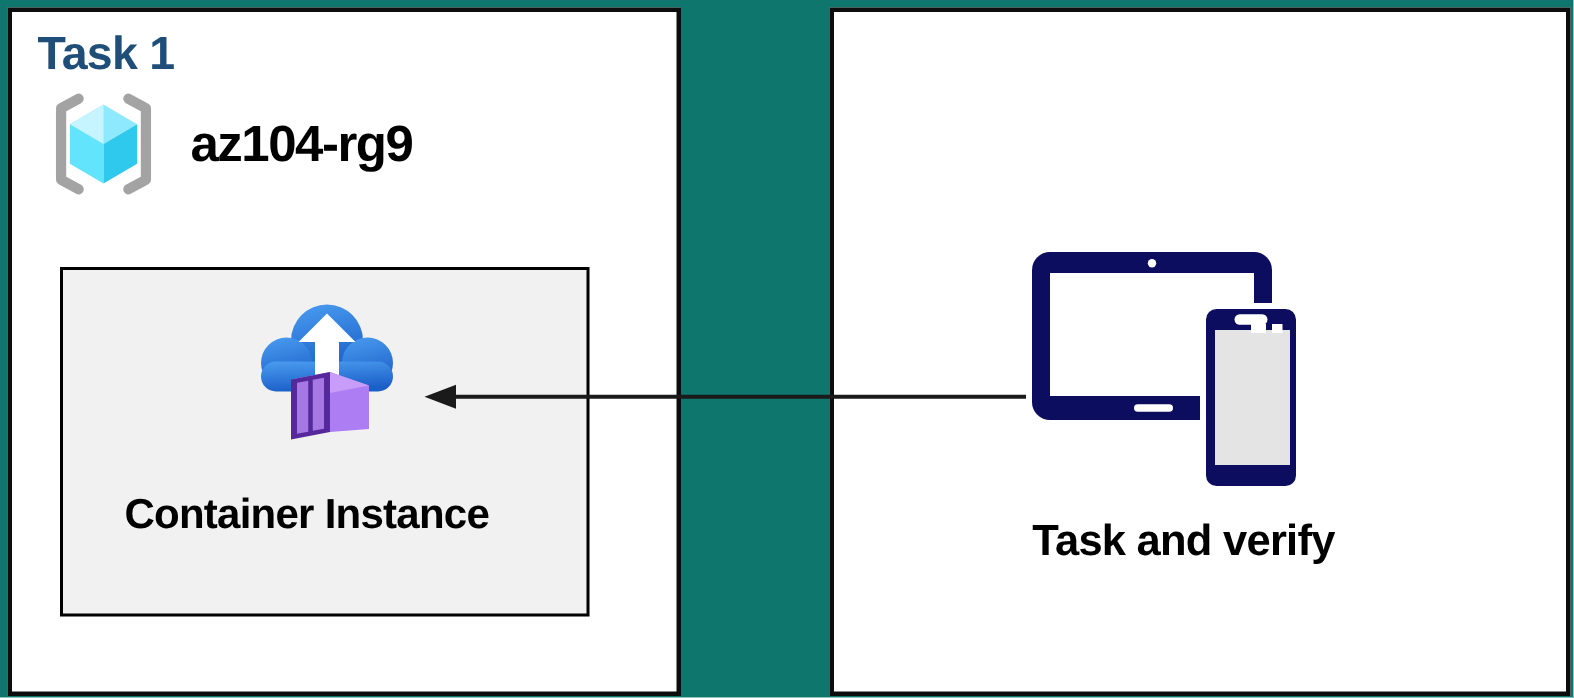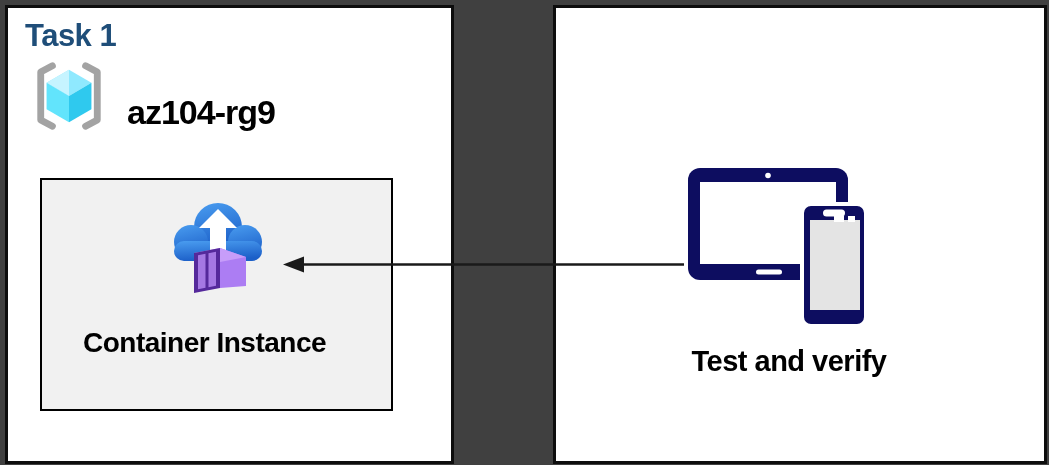--- a/index.html
+++ b/index.html
@@ -1,20 +1,20 @@
 <!DOCTYPE html>
 <html><head>
 <meta charset="utf-8">
 <style>
   html, body { margin: 0; padding: 0; background: #ffffff; }
   .canvas {
     position: relative;
     width: 1049px;
     height: 465px;
-    background: #404040;
+    background: #0f766e;
     font-family: "Liberation Sans", sans-serif;
     overflow: hidden;
   }
   .task-box {
     position: absolute;
     top: 5px;
     height: 453px;
     border: 3px solid #0d0d0d;
     background: #ffffff;
     box-sizing: content-box;
@@ -29,21 +29,21 @@
     letter-spacing: -0.5px;
     white-space: nowrap;
   }
   #task1-title { left: 17px; top: 10px; }
   #task2-title { left: 27px; top: 10px; }
   .rg-row {
     position: absolute;
     left: 22px;
     top: 52px;
     display: flex;
-    align-items: flex-end;
+    align-items: center;
     gap: 19px;
   }
   .rg-name {
     font-size: 34px;
     font-weight: bold;
     color: #000000;
     letter-spacing: -1px;
     white-space: nowrap;
   }
   .ci-box {
@@ -148,21 +148,21 @@
       </g>
       <g>
         <rect x="116" y="38" width="64" height="122" rx="9" fill="#0d0d60" stroke="#ffffff" stroke-width="4"></rect>
         <rect x="124" y="54" width="50" height="90" fill="#e4e4e4"></rect>
         <rect x="148" y="50" width="10" height="6" fill="#ffffff"></rect>
         <rect x="162" y="50" width="7" height="6" fill="#ffffff"></rect>
         <rect x="137" y="43.5" width="22" height="7" rx="3.5" fill="#ffffff"></rect>
       </g>
     </svg>
 
-    <div class="t2-label">Test and verify</div>
+    <div class="t2-label">Task and verify</div>
   </div>
 
   <svg class="arrow-overlay" viewBox="0 0 1049 465">
     <line x1="300" y1="264.5" x2="684" y2="264.5" stroke="#1a1a1a" stroke-width="2.6"></line>
     <polygon points="283,264.5 304,256.5 304,272.5" fill="#1a1a1a"></polygon>
   </svg>
 
 </div>
 
 </body></html>

